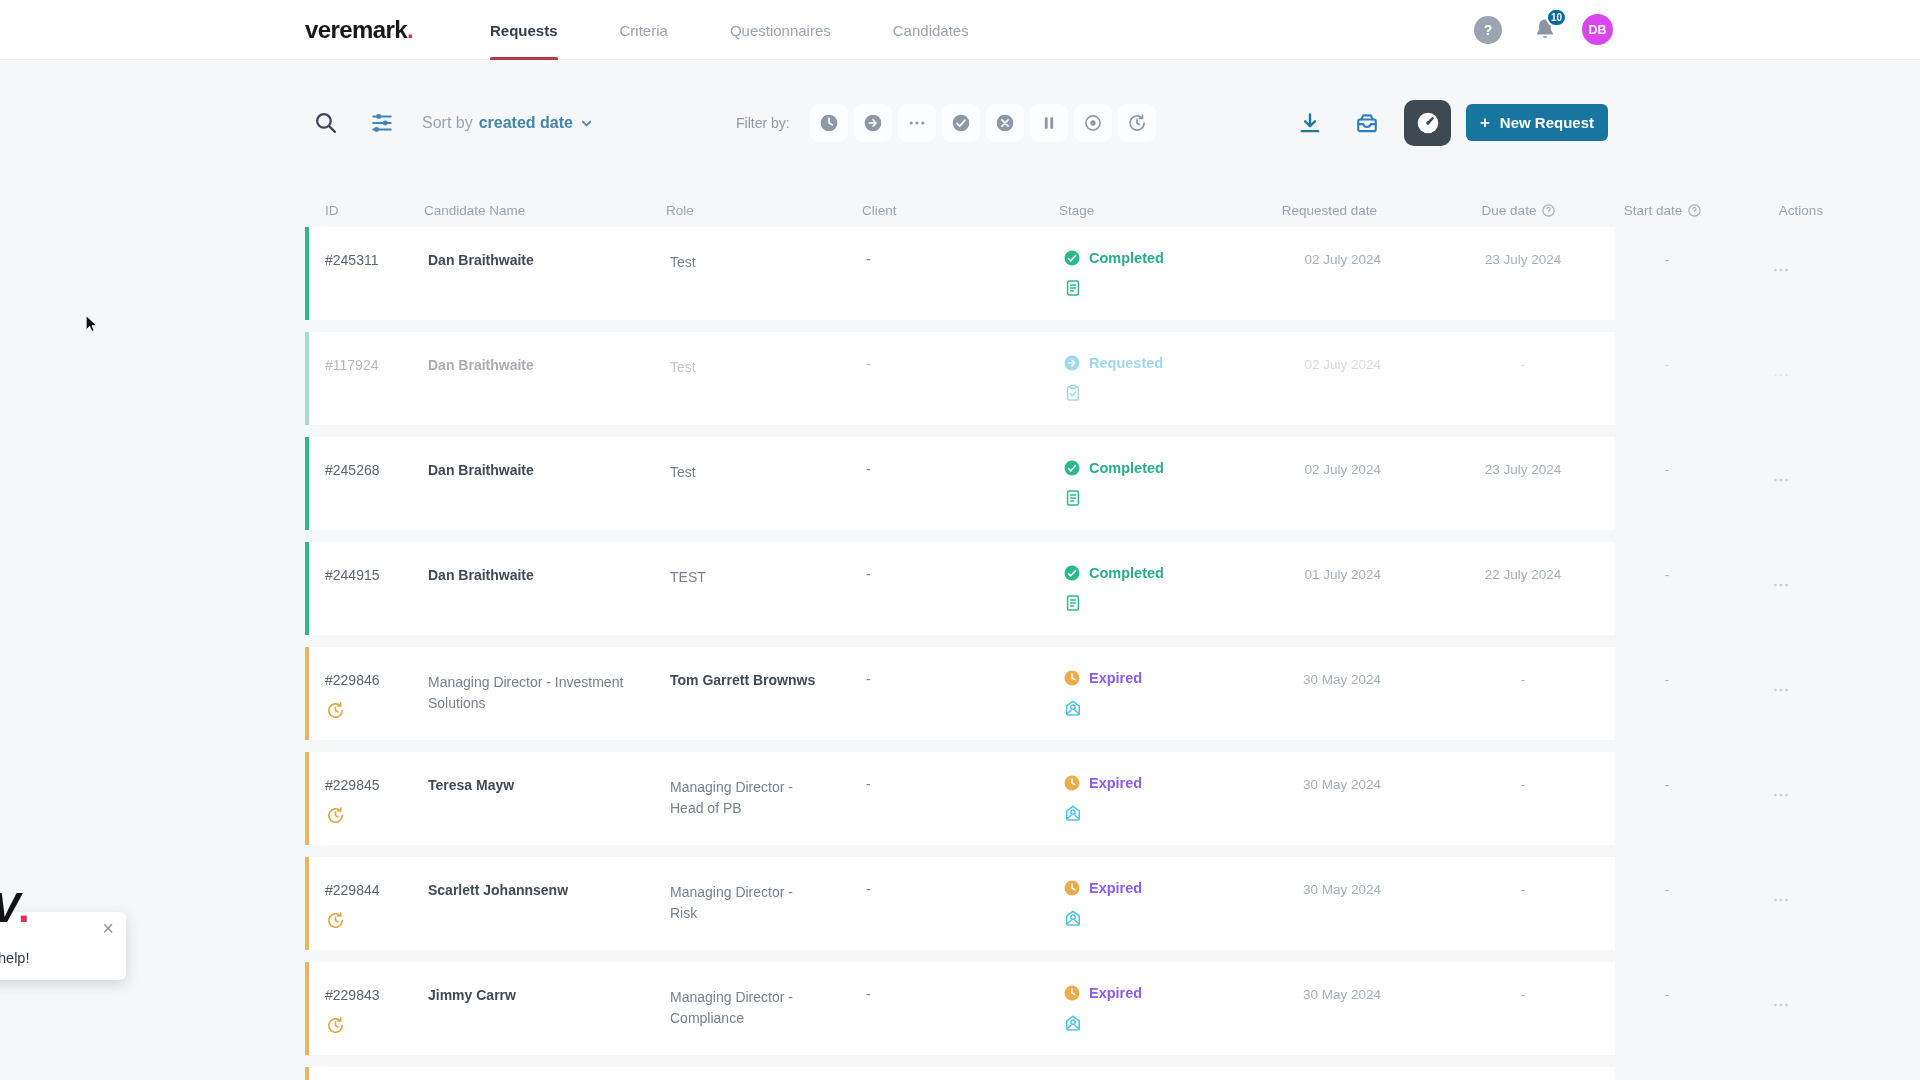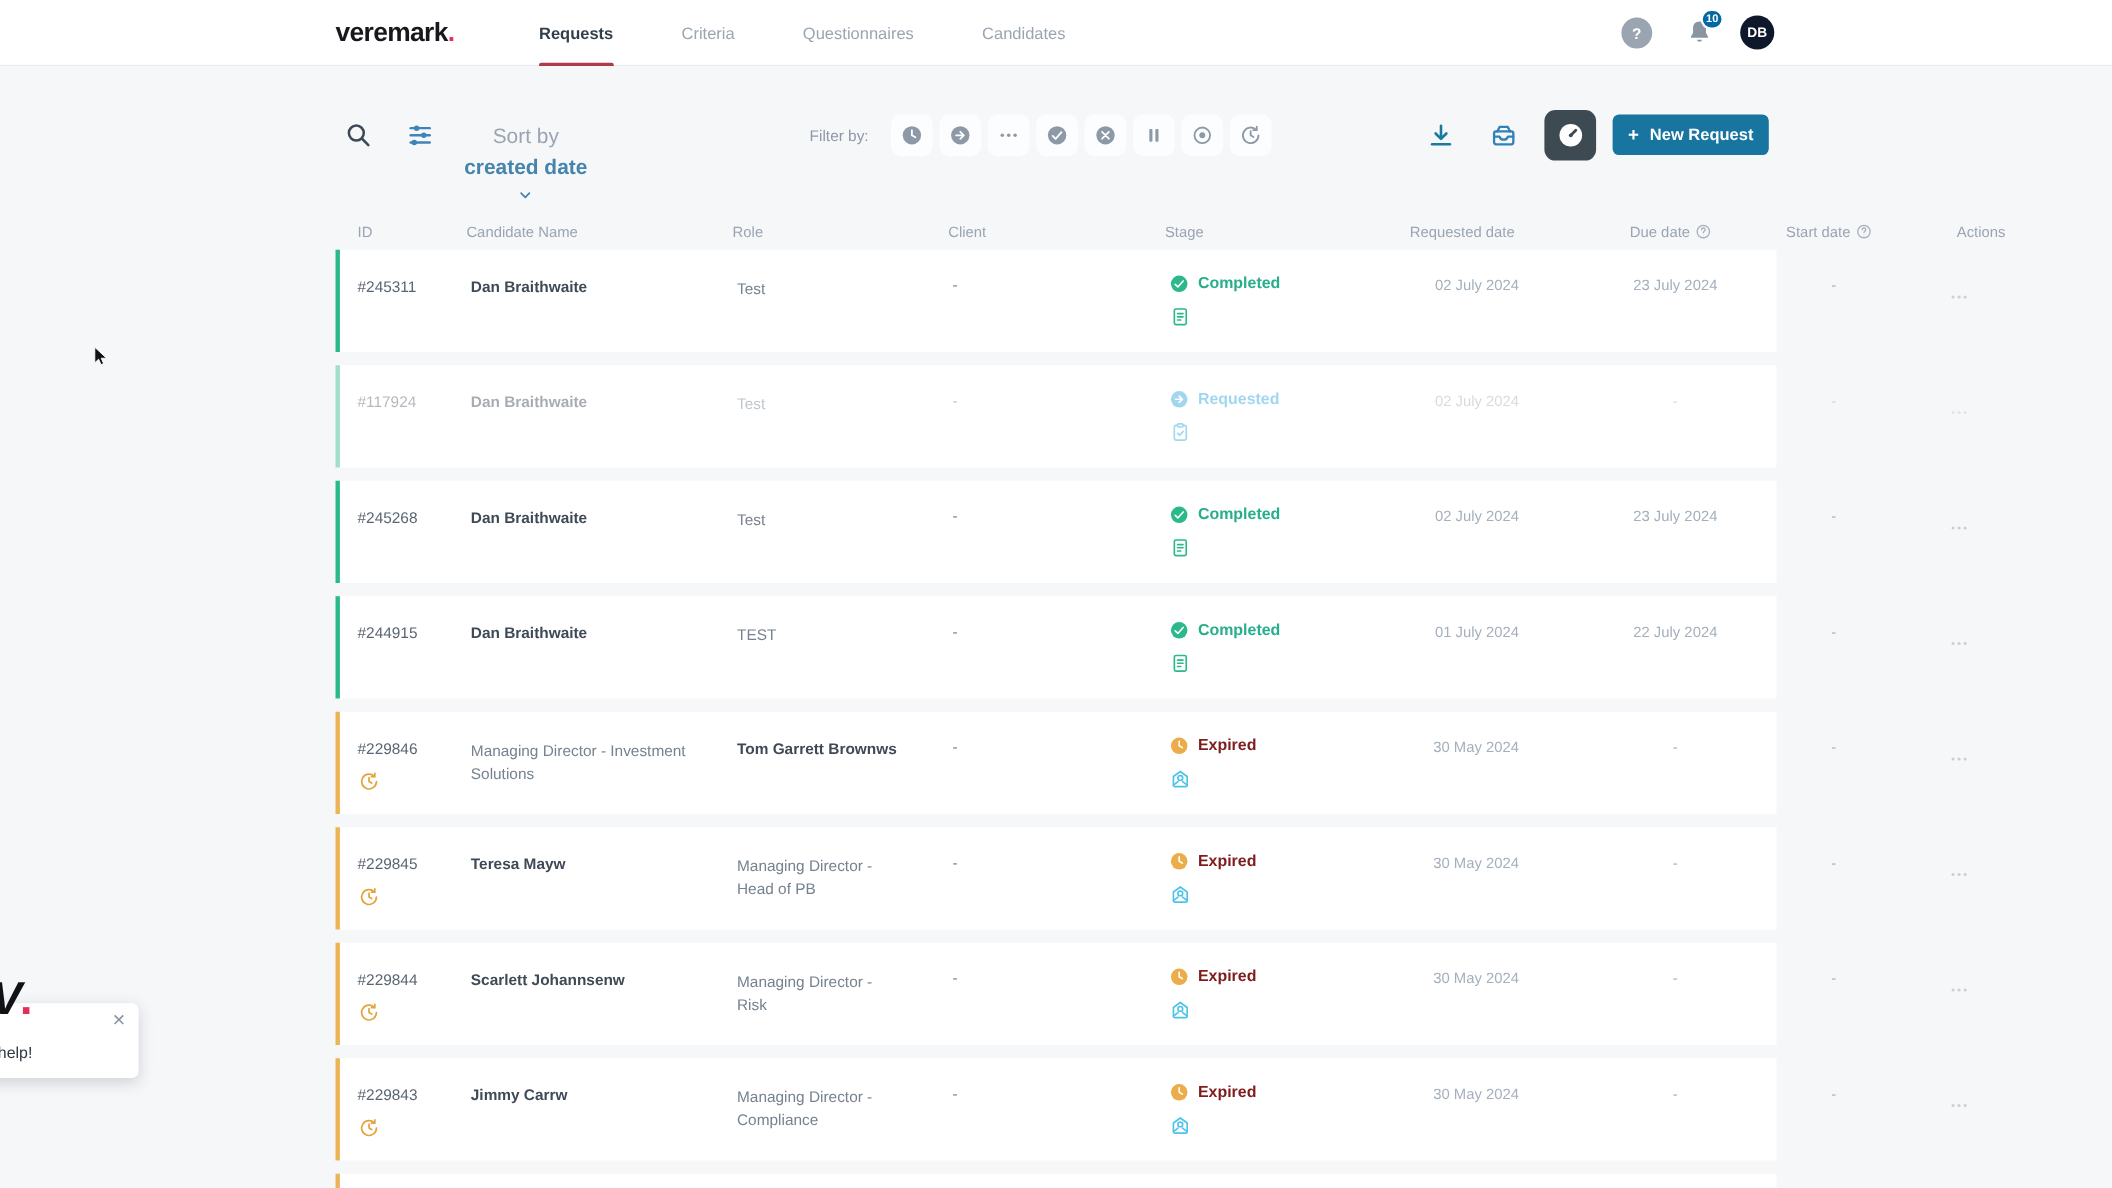--- a/index.html
+++ b/index.html
@@ -21,30 +21,30 @@
               height:3px; background:#B03A4A; border-radius:2px 2px 0 0; }
   .help-circle { position:absolute; left:1474px; top:16px; width:28px; height:28px; border-radius:50%;
                  background:#9AA5B1; color:#fff; font-weight:700; font-size:14px;
                  display:flex; align-items:center; justify-content:center; cursor:pointer; }
   .bell-wrap { position:absolute; left:1532px; top:16px; width:28px; height:28px; cursor:pointer; }
   .bell-wrap .icon { width:26px; height:26px; color:#8A95A1; }
   .badge { position:absolute; left:14px; top:-8px; min-width:19px; height:19px; padding:0 3px;
            background:#0369a1; border:2px solid #fff; border-radius:10px; color:#fff;
            font-size:10px; font-weight:700; display:flex; align-items:center; justify-content:center; }
   .avatar { position:absolute; left:1582px; top:14px; width:31px; height:31px; border-radius:50%;
-            background:#0f172a; color:#fff; font-size:12.5px; font-weight:700;
+            background:#d946ef; color:#fff; font-size:12.5px; font-weight:700;
             display:flex; align-items:center; justify-content:center; cursor:pointer; }
 
   
   .icon { display:inline-flex; align-items:center; justify-content:center; }
   .icon svg { width:100%; height:100%; display:block; }
   .tb-search { position:absolute; left:313px; top:110px; width:25px; height:25px; color:#3C4A57; cursor:pointer; }
   .tb-sliders { position:absolute; left:369px; top:110px; width:26px; height:26px; color:#3E84B8; cursor:pointer; }
   .sort { position:absolute; left:422px; top:114px; display:flex; align-items:center; gap:6px;
-          font-size:19px; cursor:pointer;flex-direction:column; }
+          font-size:16px; cursor:pointer; }
   .sort .pfx { color:#9AA5B1; }
   .sort .val { color:#4584AC; font-weight:600; }
   .sort .chev { width:15px; height:15px; color:#4584AC; }
   .filterby { position:absolute; left:736px; top:115px; font-size:14px; color:#8D99A6; }
   .filter-icons { position:absolute; left:810px; top:104px; display:flex; gap:6px; }
   .f-btn { width:38px; height:38px; border-radius:9px; background:#FCFDFE; display:flex;
            align-items:center; justify-content:center; cursor:pointer; }
   .f-btn .icon { width:20px; height:20px; color:#8D99A6; }
   .tb-download { position:absolute; left:1297px; top:110px; width:26px; height:26px; color:#1B7A9E; cursor:pointer; }
   .tb-archive { position:absolute; left:1353px; top:109px; width:28px; height:28px; color:#3181B8; cursor:pointer; }
@@ -77,21 +77,21 @@
   .c.id-cell { padding-left:16px; display:flex; flex-direction:column; gap:13px; color:#5A6572; }
   .c.id-cell .clock-ic { width:19px; height:19px; color:#E2A43C; margin-left:1px; }
   .c.name { font-weight:600; color:#3F4A56; }
   .c.role, .c.client { color:#76828F; line-height:1.5; padding-right:20px; padding-top:22px; }
   .c.role { padding-top:25px; }
   .c.stage { padding-top:22px; display:flex; flex-direction:column; gap:11px; align-items:flex-start; }
   .stage-line { display:flex; align-items:center; gap:8px; font-weight:600; font-size:14.5px; }
   .stage-line .icon { width:18px; height:18px; }
   .st-completed { color:#27AE8B; } .st-completed .icon { color:#2BB98B; }
   .st-requested { color:#2FA8DC; } .st-requested .icon { color:#2FA8DC; }
-  .st-expired { color:#7f1d1d; } .st-expired .icon { color:#ECAC4A; }
+  .st-expired { color:#8b5cf6; } .st-expired .icon { color:#ECAC4A; }
   .sub-ic { width:20px; height:20px; margin-left:0; }
   .sub-report { color:#2BB98B; } .sub-clipboard { color:#2FA8DC; } .sub-envelope { color:#4EC3EA; }
   .c.req { text-align:right; padding-right:58px; color:#A5B0BC; font-size:13.5px; }
   .c.due, .c.start { text-align:center; color:#A5B0BC; font-size:13.5px; }
   .c.act { display:flex; justify-content:center; padding-top:32px; }
   .dots { width:22px; height:22px; color:#C7CFD8; cursor:pointer; }
   .trow.partial { height:13px; overflow:hidden; }
 
   
   .v-logo { position:absolute; left:-8px; top:884px; font-size:42px; font-weight:800;

